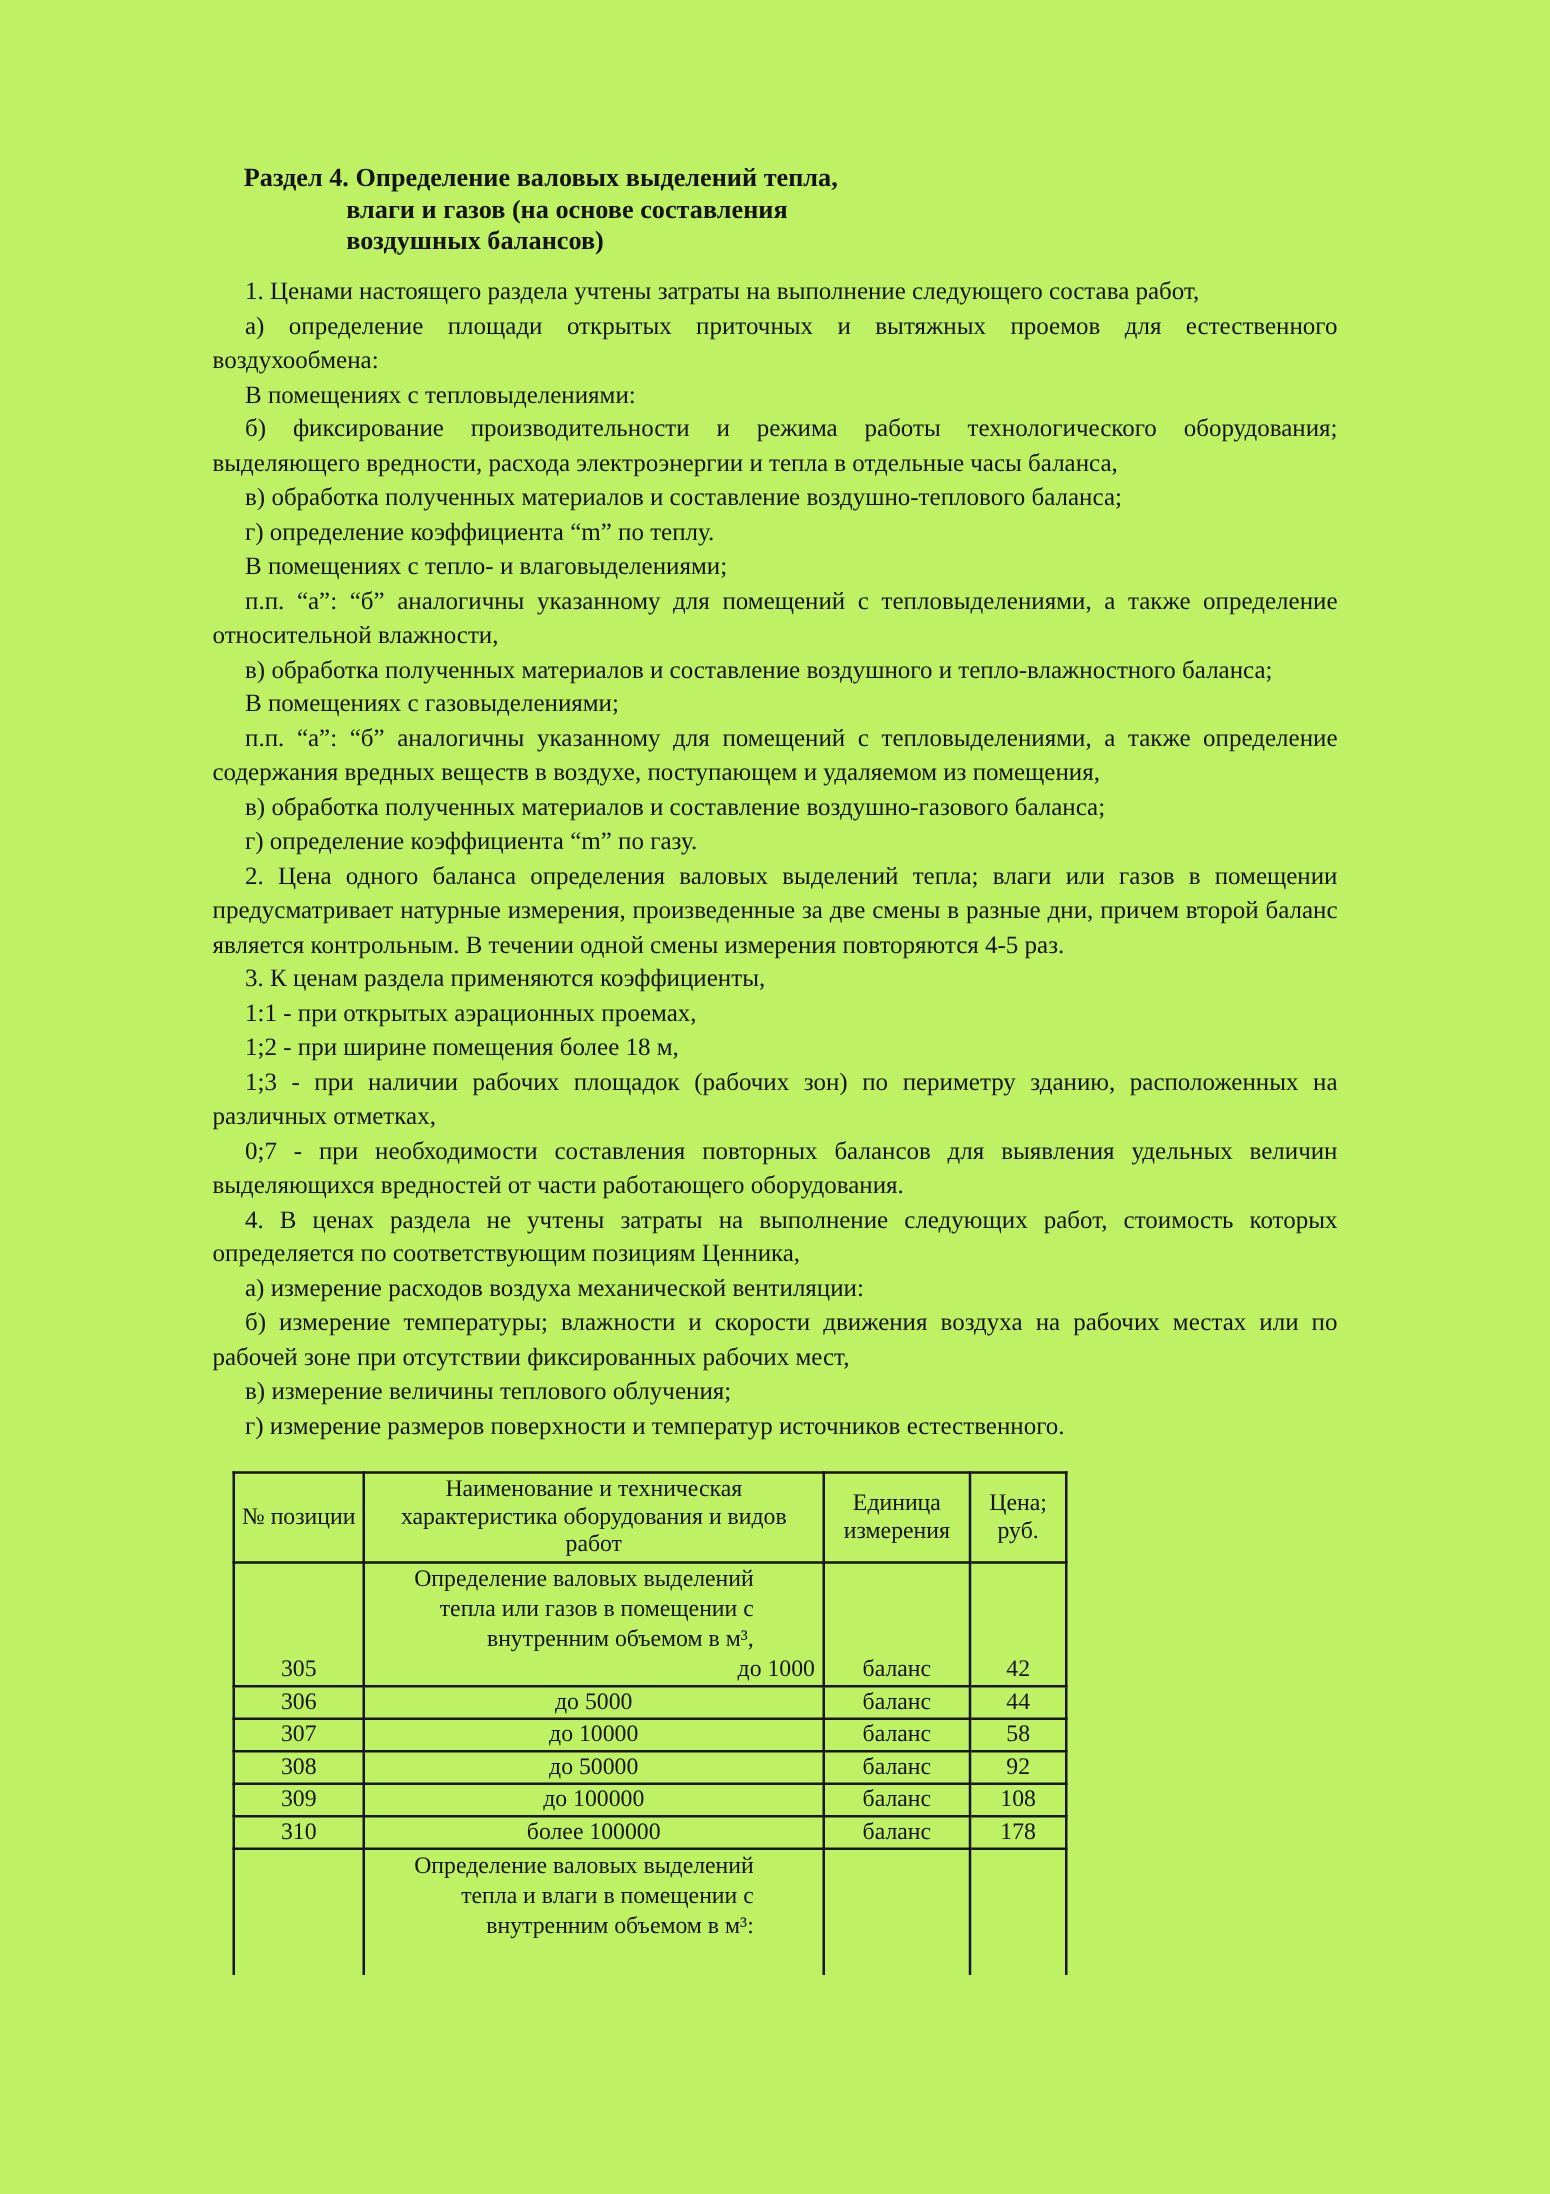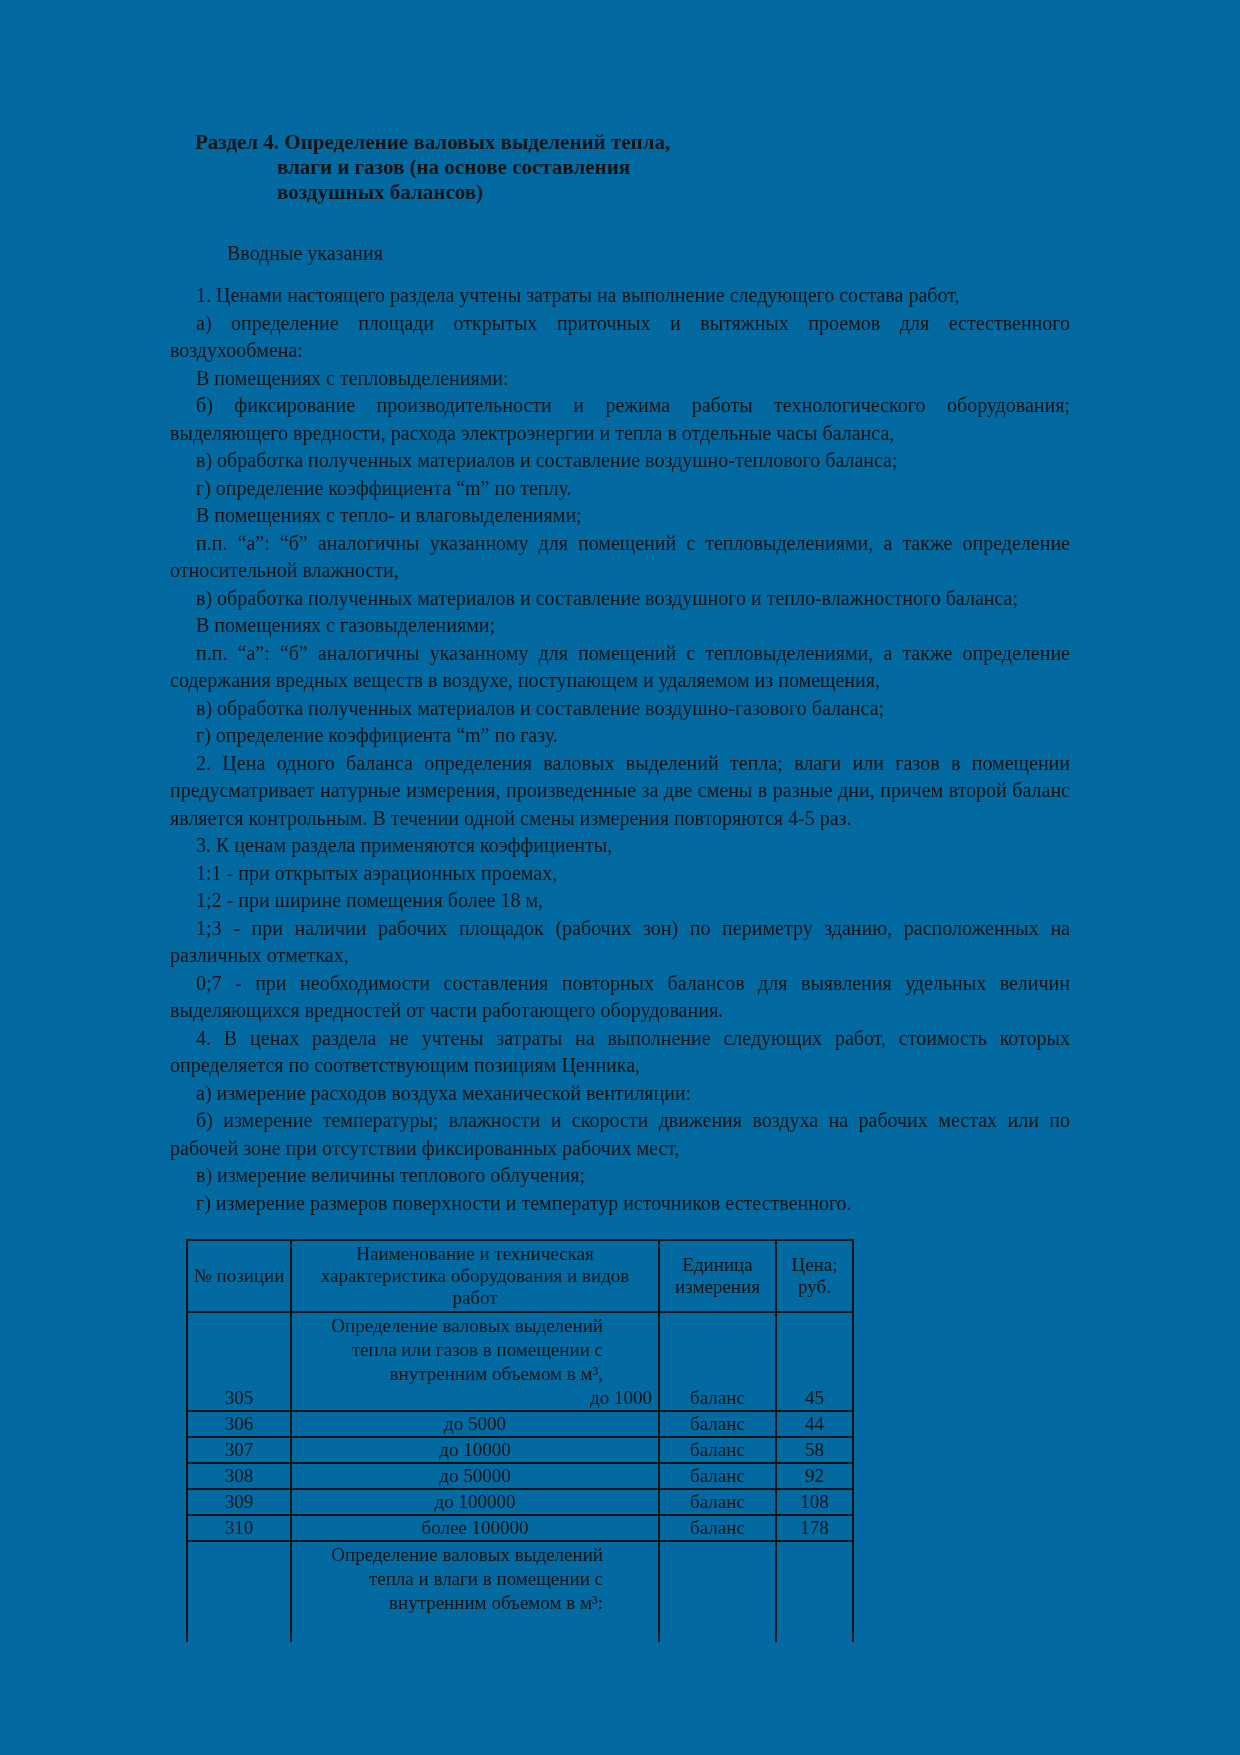--- a/index.html
+++ b/index.html
@@ -4,21 +4,21 @@
 <style>
   html, body {
     margin: 0;
     padding: 0;
     background: #ffffff;
   }
   .page {
     position: relative;
     width: 1240px;
     height: 1755px;
-    background: #0369a1;
+    background: #bef264;
     color: #141414;
     font-family: "Liberation Serif", "DejaVu Serif", serif;
     overflow: hidden;
   }
   .content {
     position: absolute;
     left: 170px;
     top: 130px;
     width: 900px;
   }
@@ -98,21 +98,20 @@
 
 <div class="page">
   <div class="content">
 
     <div class="doc-title">
       <div>Раздел 4. Определение валовых выделений тепла,</div>
       <div class="cont">влаги и газов (на основе составления</div>
       <div class="cont">воздушных балансов)</div>
     </div>
 
-    <div class="intro-heading">Вводные указания</div>
 
     <div class="paragraphs">
         <p>1. Ценами настоящего раздела учтены затраты на выполнение следующего состава работ,</p>
         <p>а) определение площади открытых приточных и вытяжных проемов для естественного воздухообмена:</p>
         <p>В помещениях с тепловыделениями:</p>
         <p>б) фиксирование производительности и режима работы технологического оборудования; выделяющего вредности, расхода электроэнергии и тепла в отдельные часы баланса,</p>
         <p>в) обработка полученных материалов и составление воздушно-теплового баланса;</p>
         <p>г) определение коэффициента “m” по теплу.</p>
         <p>В помещениях с тепло- и влаговыделениями;</p>
         <p>п.п. “а”: “б” аналогичны указанному для помещений с тепловыделениями, а также определение относительной влажности,</p>
@@ -150,21 +149,21 @@
         </tr>
       </thead>
       <tbody>
           <tr>
             <td class="bottom">305</td>
             <td>
               <div class="group-desc">Определение валовых выделений тепла или газов в помещении с внутренним объемом в м³,</div>
               <div class="size-line">до 1000</div>
             </td>
             <td class="bottom">баланс</td>
-            <td class="bottom">45</td>
+            <td class="bottom">42</td>
           </tr>
           <tr>
             <td>306</td>
             <td>до 5000</td>
             <td>баланс</td>
             <td>44</td>
           </tr>
           <tr>
             <td>307</td>
             <td>до 10000</td>

